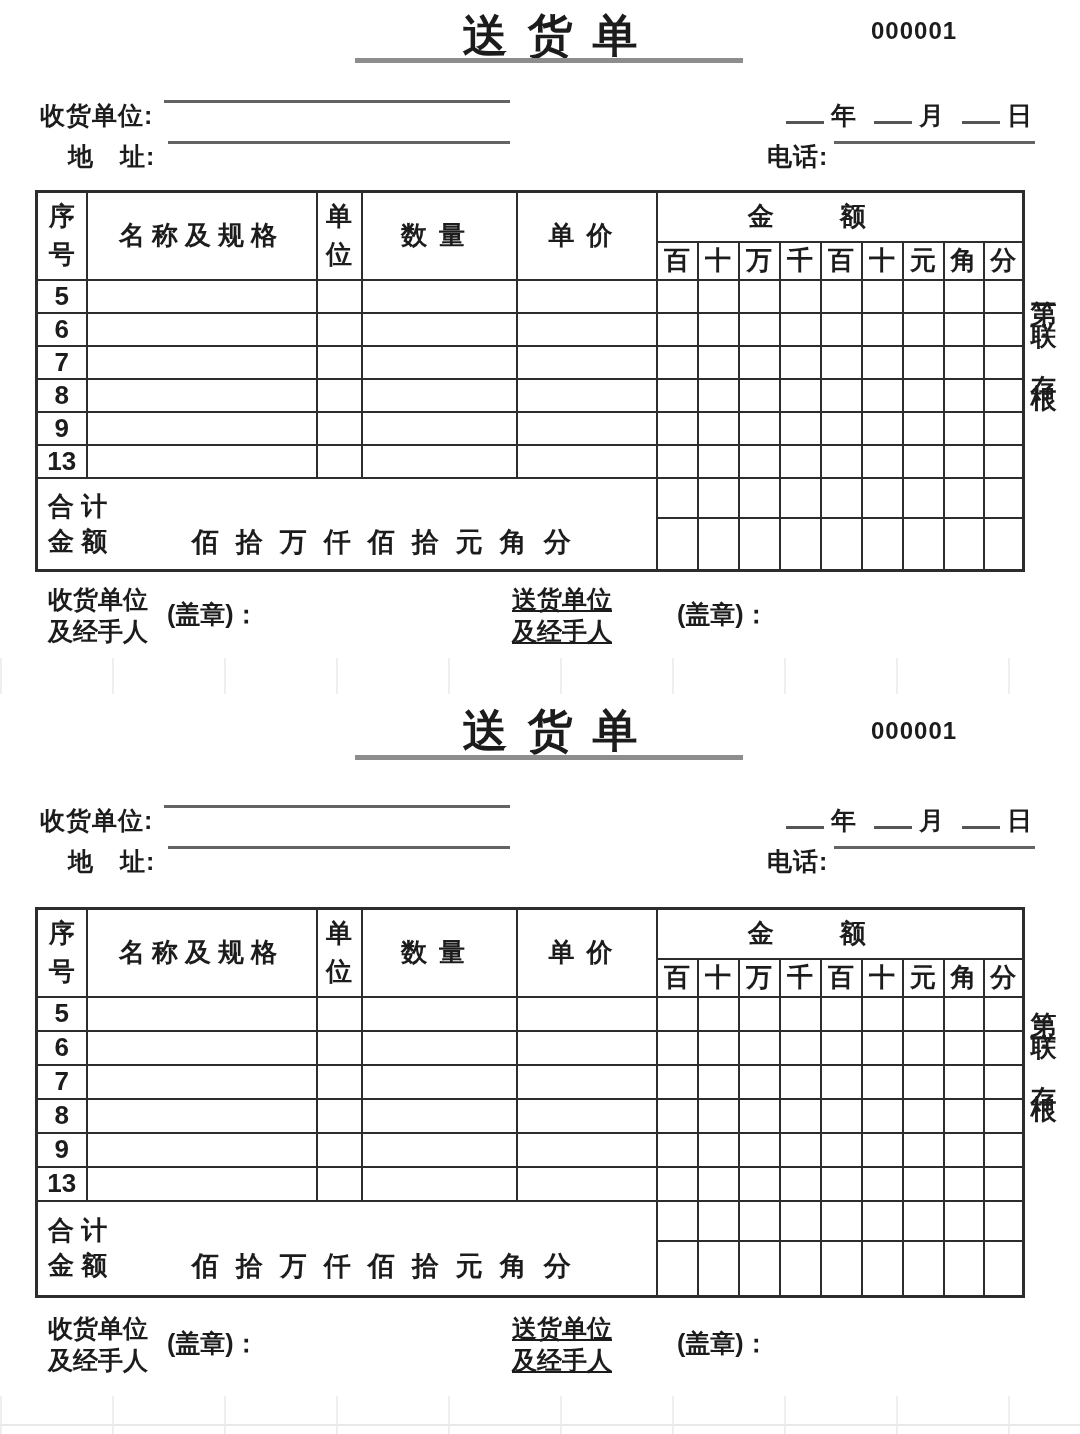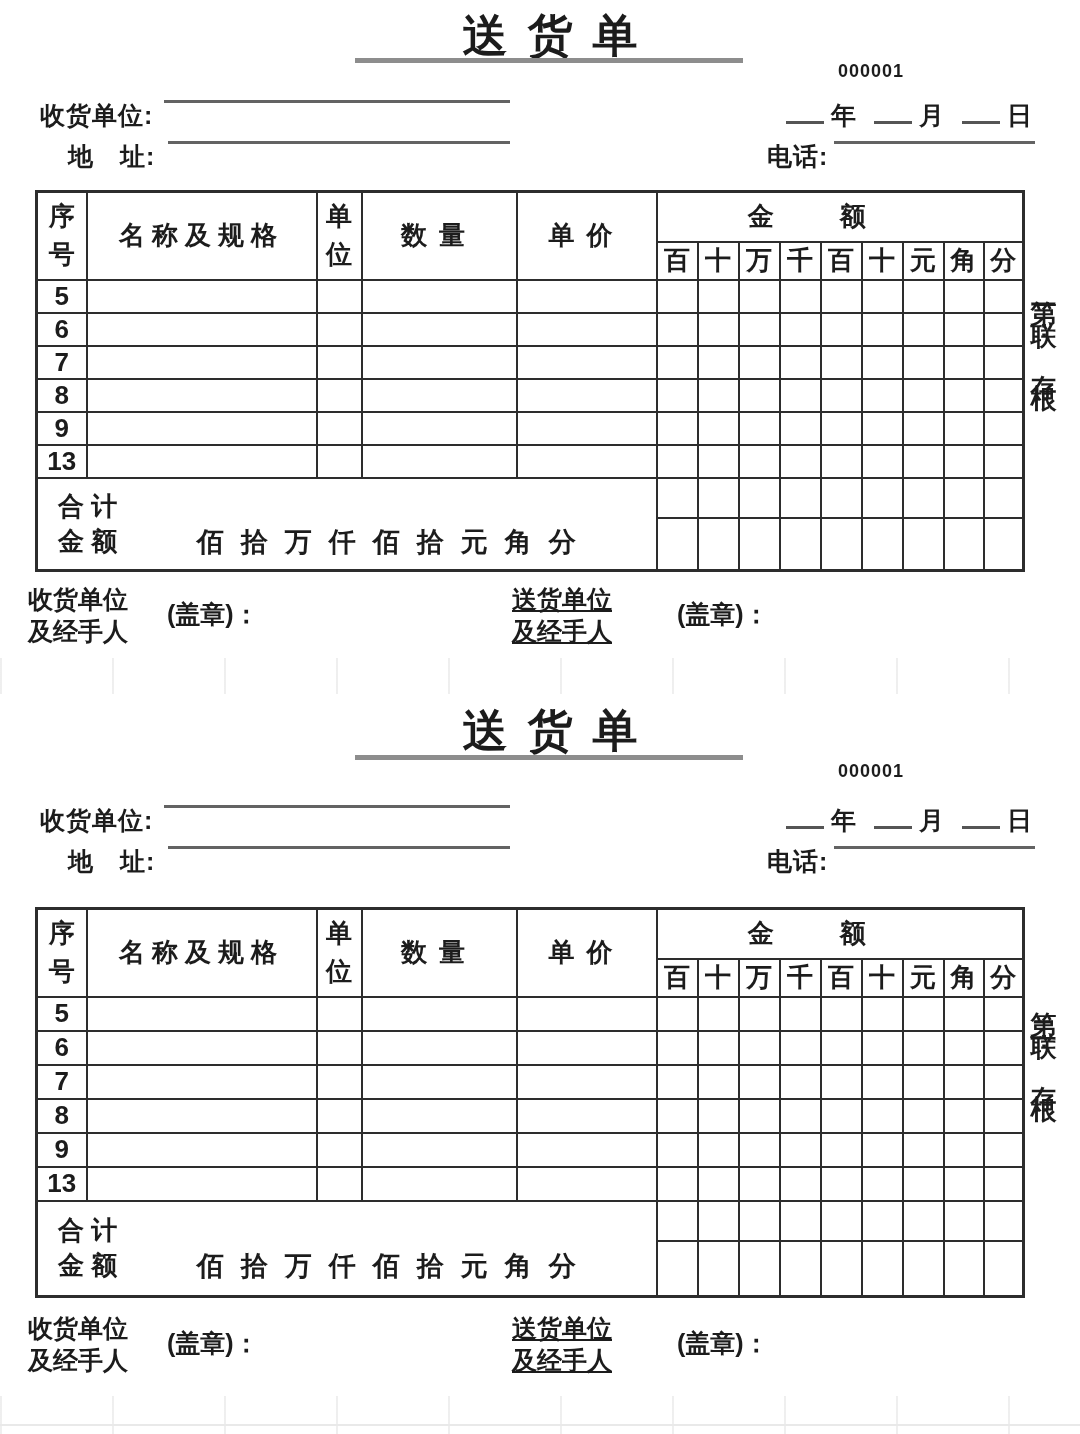--- a/index.html
+++ b/index.html
@@ -21,21 +21,21 @@
     opacity:.9;
   }
   .grid-hline { position:absolute; left:0; width:1080px; height:2px; background:#e9e9e9; }
 
   
   .title {
     position:absolute; top:6px; left:330px; width:440px; text-align:center;
     font-size:45px; font-weight:bold; letter-spacing:20px; padding-left:20px;
   }
   .title-rule { position:absolute; top:58px; left:355px; width:388px; height:5px; background:#8d8d8d; }
-  .serial { position:absolute; top:17px; left:838px; font-size:18px; font-weight:600; letter-spacing:1px;margin-top:44px; }
+  .serial { position:absolute; top:17px; left:871px; font-size:24px; font-weight:600; letter-spacing:1px; }
 
   
   .fld { position:absolute; font-size:25px; font-weight:600; letter-spacing:1px; white-space:nowrap; }
   .uline { position:absolute; border-bottom:3px solid #636363; }
   .lbl-receiver { left:40px;  top:99px; }
   .ul-receiver  { left:164px; top:100px; width:346px; }
   .lbl-address  { left:68px;  top:140px; }
   .ul-address   { left:168px; top:141px; width:342px; }
   .date-row     { position:absolute; left:786px; top:99px; font-size:25px; font-weight:600; white-space:nowrap; }
   .blank { display:inline-block; width:38px; height:24px; border-bottom:3px solid #555; margin:0 7px 0 0; }
@@ -70,34 +70,34 @@
   td.seq-h, td.unit-h { line-height:1.45; padding:2px 0; word-break:break-all; }
   td.name-h { letter-spacing:7px; }
   td.qty-h, td.price-h { letter-spacing:12px; padding-left:12px; }
   td.amt-h { letter-spacing:66px; padding-left:66px; border-left:3px solid #2d2d2d; }
   td.digit { font-size:26px; }
   td.first-amt { border-left:3px solid #2d2d2d; }
   td.red-r { border-right:2.5px solid #e0635a; }
   td.rownum { font-size:28px; }
   td.total-left { border-right:3px solid #2d2d2d; }
   .total-flex { display:flex; align-items:center; height:100%; }
-  .total-label { margin-left:20px; text-align:center; font-size:26px; line-height:35px; white-space:nowrap; }
+  .total-label { margin-left:10px; text-align:center; font-size:26px; line-height:35px; white-space:nowrap; }
   .total-units { flex:1; text-align:center; font-size:27px; letter-spacing:17px; padding-left:17px; white-space:nowrap;margin-top:36px; }
 
   
   .copy-label {
     position:absolute; left:1027px; top:280px; height:230px;
     writing-mode:vertical-rl; text-orientation:upright;
     font-size:26px; font-weight:600; letter-spacing:11px; white-space:nowrap;
   }
   #sheet2 .copy-label { top:296px; }
 
   
   .sig { position:absolute; font-size:25px; font-weight:600; line-height:32px; text-align:center; white-space:nowrap; }
-  .sig-receiver { left:28px;  top:583px; }
+  .sig-receiver { left:48px;  top:583px; }
   .seal-1       { left:167px; top:598px; }
   .sig-sender   { left:512px; top:583px;text-decoration:underline; }
   .seal-2       { left:677px; top:598px; }
   #sheet2 .sig-receiver { top:617px; }
   #sheet2 .seal-1       { top:632px; }
   #sheet2 .sig-sender   { top:617px; }
   #sheet2 .seal-2       { top:632px; }
 </style>
 </head>
 <body>

